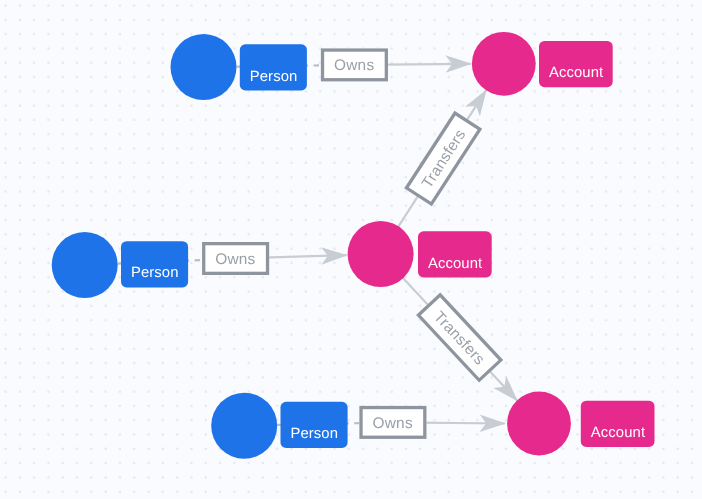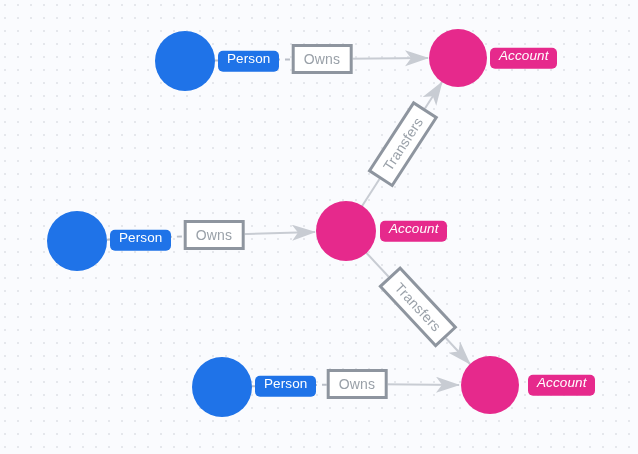--- a/index.html
+++ b/index.html
@@ -15,27 +15,27 @@
   .canvas svg { position: absolute; left: 0; top: 0; display: block; }
 
   .labels-layer { position: absolute; left: 0; top: 0; width: 100%; height: 100%; }
 
   .node-pill {
     position: absolute;
     transform: translate(0, -50%);
     color: #fff;
     font-size: 13.5px;
     line-height: 1;
-    padding: 1px 9px 6px 9px;
+    padding: 22px 9px 6px 9px;
     border-radius: 5px;
     white-space: nowrap;
     letter-spacing: 0.1px;
   }
   .pill-person  { background: var(--person, #1f73e8); }
-  .pill-account { background: var(--account, #e6298c); font-style: italic; }
+  .pill-account { background: var(--account, #e6298c); }
 
   .rel-box {
     position: absolute;
     background: #ffffff;
     border: 3px solid var(--rel-border, #8e959f);
     color: var(--rel-text, #99a0a8);
     font-size: 14px;
     line-height: 1;
     padding: 5px 9px;
     white-space: nowrap;

